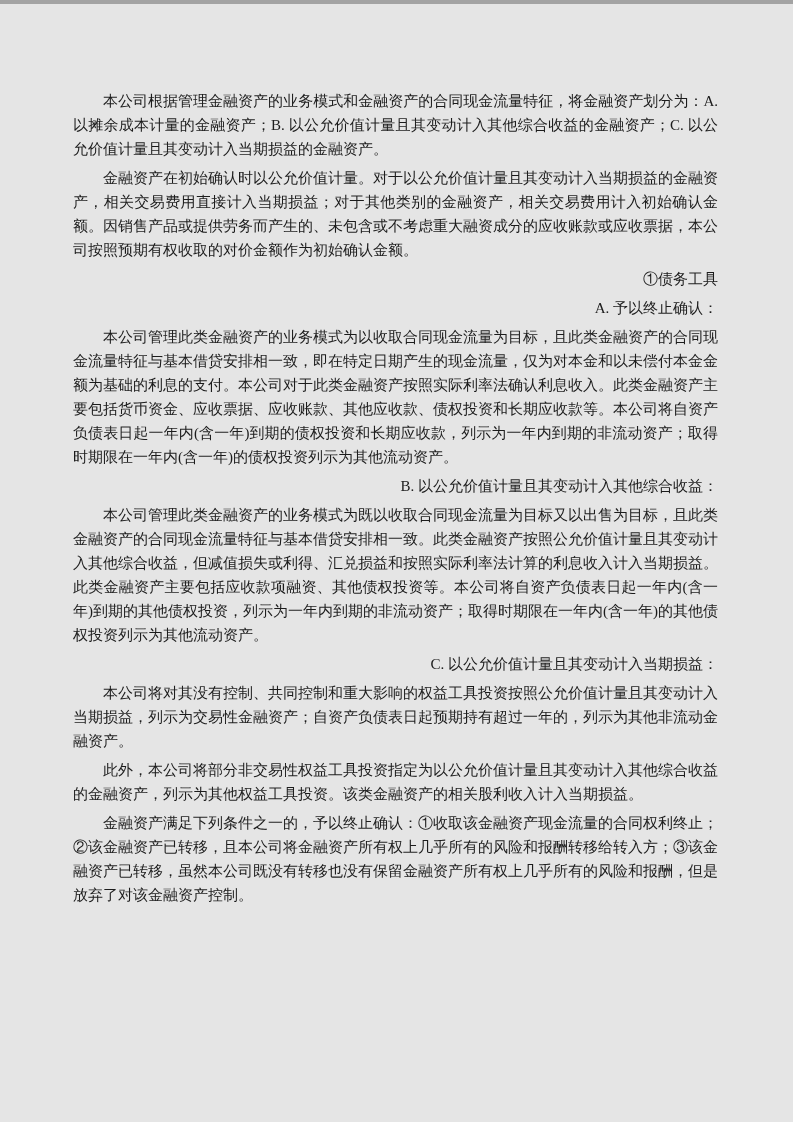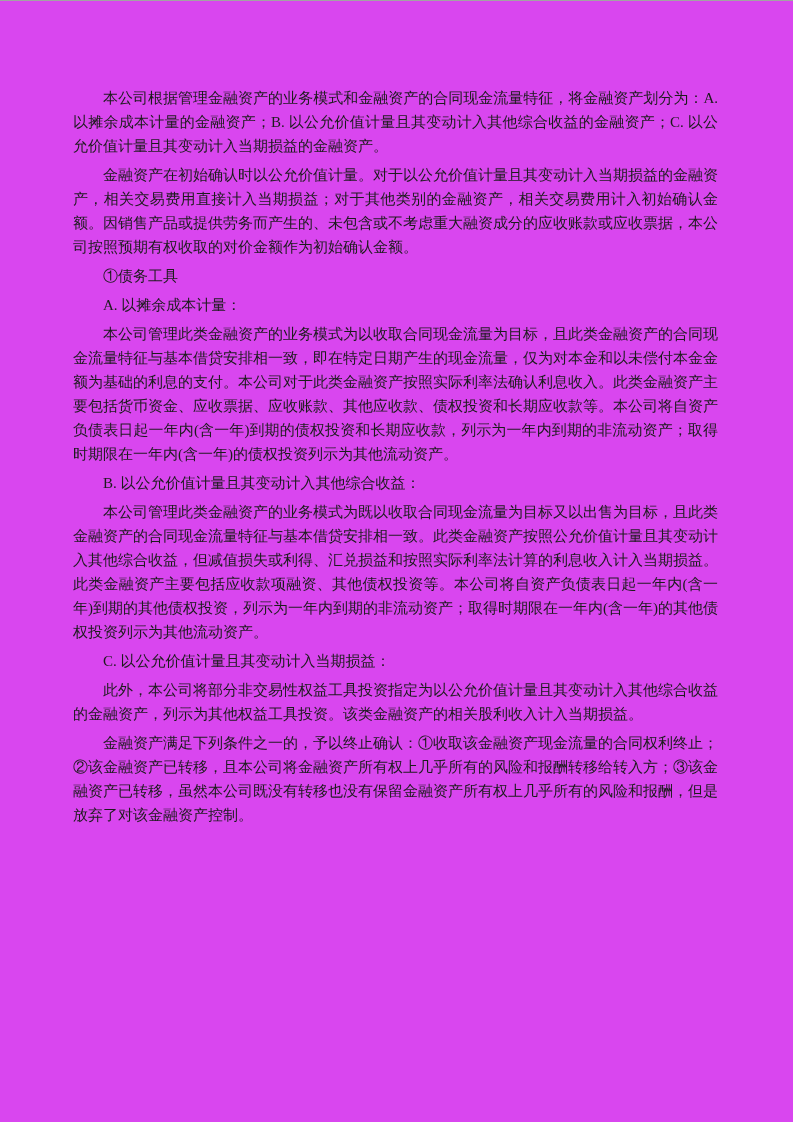--- a/index.html
+++ b/index.html
@@ -4,54 +4,55 @@
 <style>
   html, body {
     margin: 0;
     padding: 0;
     background: #ffffff;
   }
   .page {
     position: relative;
     width: 793px;
     height: 1122px;
-    background: #d946ef;
+    background: #e5e5e5;
     overflow: hidden;
-    border-top: 1px solid #a3a3a3;
+    border-top: 4px solid #a3a3a3;
     box-sizing: border-box;
     font-family: "Liberation Serif", "DejaVu Serif", serif;
   }
   .content {
     position: absolute;
     left: 73px;
     top: 85px;
     width: 645px;
     color: #1c1c1c;
     font-size: 15px;
     line-height: 24px;
     text-align: justify;
     word-break: break-all;
   }
   .content p {
     margin: 0 0 5px 0;
     text-indent: 2em;
   }
   .content p.heading {
-    text-align: left;
+    text-align: right;
   }
 </style>
 </head>
 <body>
 
 <div class="page">
   <div class="content" id="document-content">
       <p class="body">本公司根据管理金融资产的业务模式和金融资产的合同现金流量特征，将金融资产划分为：A. 以摊余成本计量的金融资产；B. 以公允价值计量且其变动计入其他综合收益的金融资产；C. 以公允价值计量且其变动计入当期损益的金融资产。</p>
       <p class="body">金融资产在初始确认时以公允价值计量。对于以公允价值计量且其变动计入当期损益的金融资产，相关交易费用直接计入当期损益；对于其他类别的金融资产，相关交易费用计入初始确认金额。因销售产品或提供劳务而产生的、未包含或不考虑重大融资成分的应收账款或应收票据，本公司按照预期有权收取的对价金额作为初始确认金额。</p>
       <p class="heading">①债务工具</p>
-      <p class="heading">A. 以摊余成本计量：</p>
+      <p class="heading">A. 予以终止确认：</p>
       <p class="body">本公司管理此类金融资产的业务模式为以收取合同现金流量为目标，且此类金融资产的合同现金流量特征与基本借贷安排相一致，即在特定日期产生的现金流量，仅为对本金和以未偿付本金金额为基础的利息的支付。本公司对于此类金融资产按照实际利率法确认利息收入。此类金融资产主要包括货币资金、应收票据、应收账款、其他应收款、债权投资和长期应收款等。本公司将自资产负债表日起一年内(含一年)到期的债权投资和长期应收款，列示为一年内到期的非流动资产；取得时期限在一年内(含一年)的债权投资列示为其他流动资产。</p>
       <p class="heading">B. 以公允价值计量且其变动计入其他综合收益：</p>
       <p class="body">本公司管理此类金融资产的业务模式为既以收取合同现金流量为目标又以出售为目标，且此类金融资产的合同现金流量特征与基本借贷安排相一致。此类金融资产按照公允价值计量且其变动计入其他综合收益，但减值损失或利得、汇兑损益和按照实际利率法计算的利息收入计入当期损益。此类金融资产主要包括应收款项融资、其他债权投资等。本公司将自资产负债表日起一年内(含一年)到期的其他债权投资，列示为一年内到期的非流动资产；取得时期限在一年内(含一年)的其他债权投资列示为其他流动资产。</p>
       <p class="heading">C. 以公允价值计量且其变动计入当期损益：</p>
+      <p class="body">本公司将对其没有控制、共同控制和重大影响的权益工具投资按照公允价值计量且其变动计入当期损益，列示为交易性金融资产；自资产负债表日起预期持有超过一年的，列示为其他非流动金融资产。</p>
       <p class="body">此外，本公司将部分非交易性权益工具投资指定为以公允价值计量且其变动计入其他综合收益的金融资产，列示为其他权益工具投资。该类金融资产的相关股利收入计入当期损益。</p>
       <p class="body">金融资产满足下列条件之一的，予以终止确认：①收取该金融资产现金流量的合同权利终止；②该金融资产已转移，且本公司将金融资产所有权上几乎所有的风险和报酬转移给转入方；③该金融资产已转移，虽然本公司既没有转移也没有保留金融资产所有权上几乎所有的风险和报酬，但是放弃了对该金融资产控制。</p>
     </div>
 </div>
 
 </body></html>

